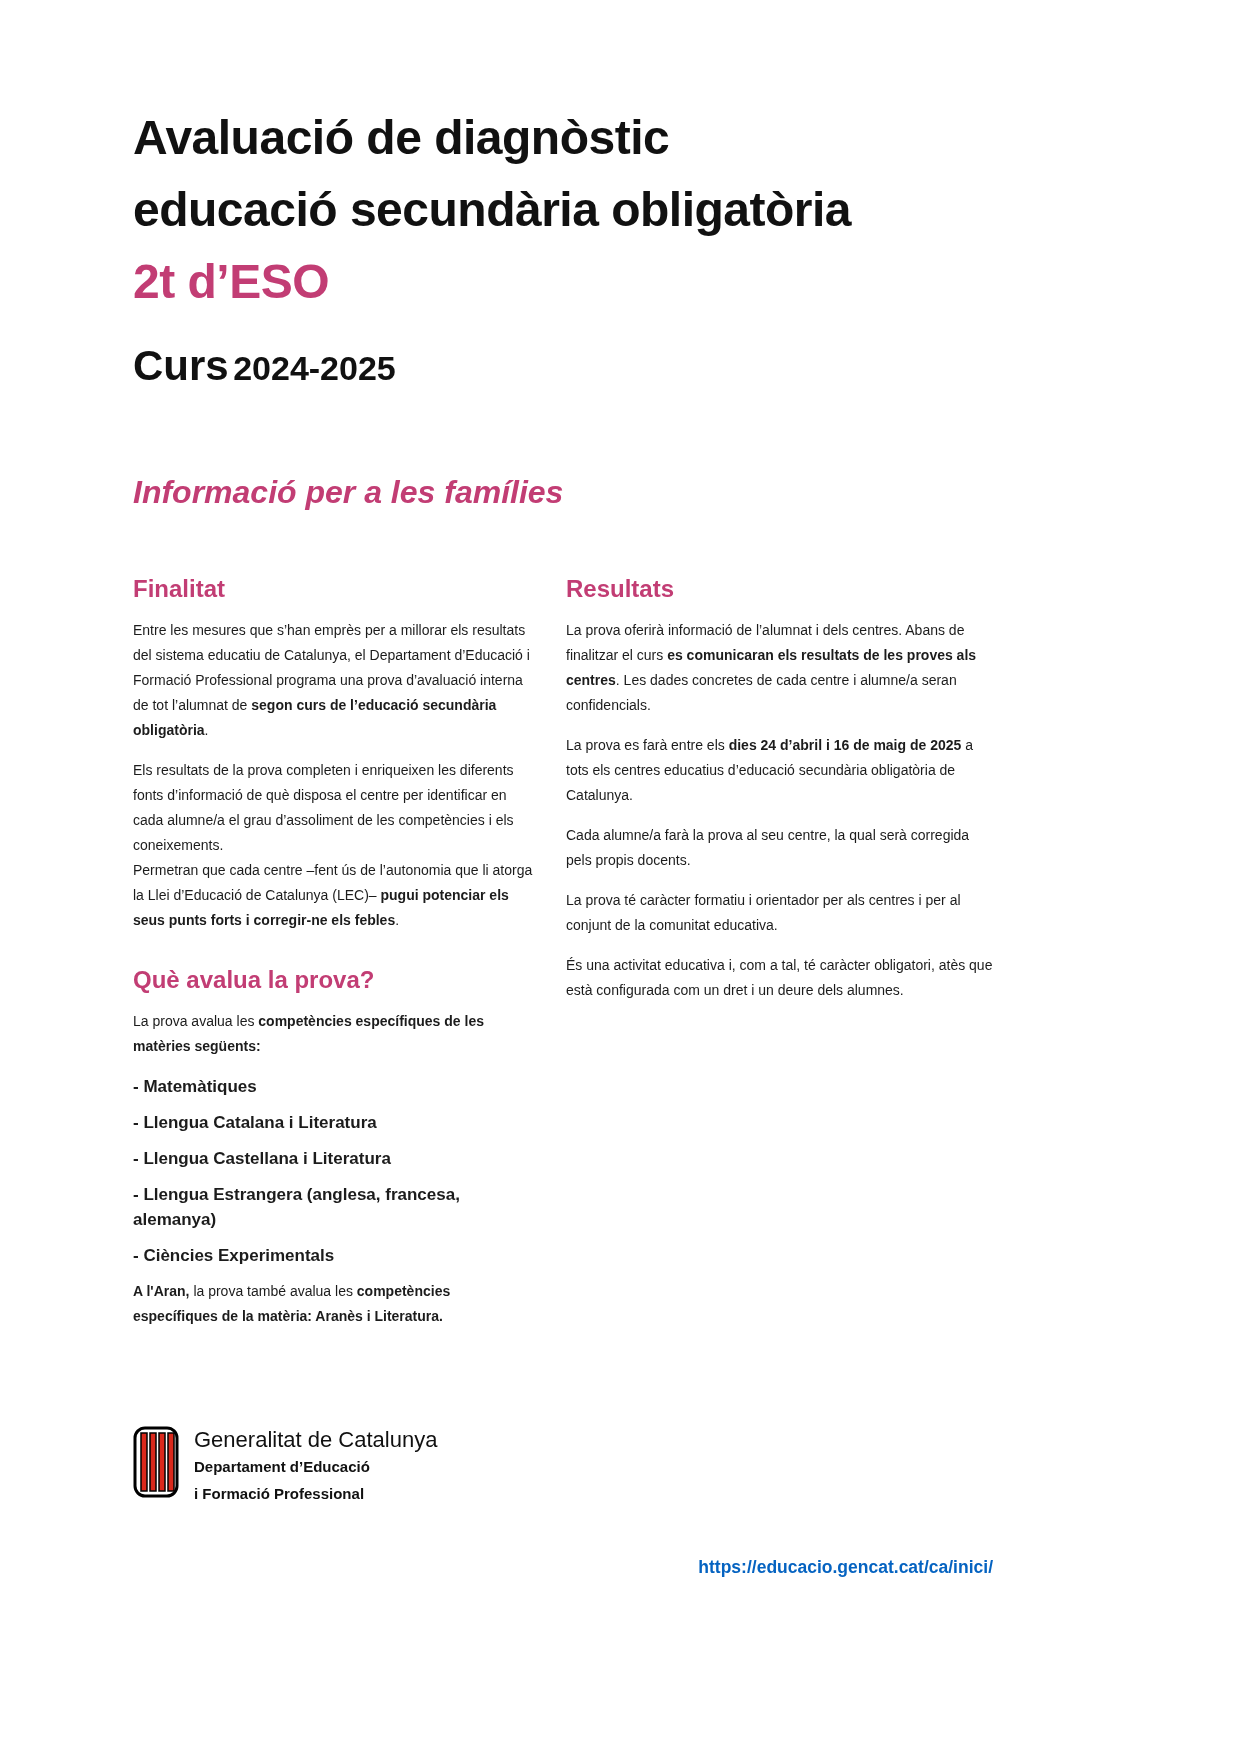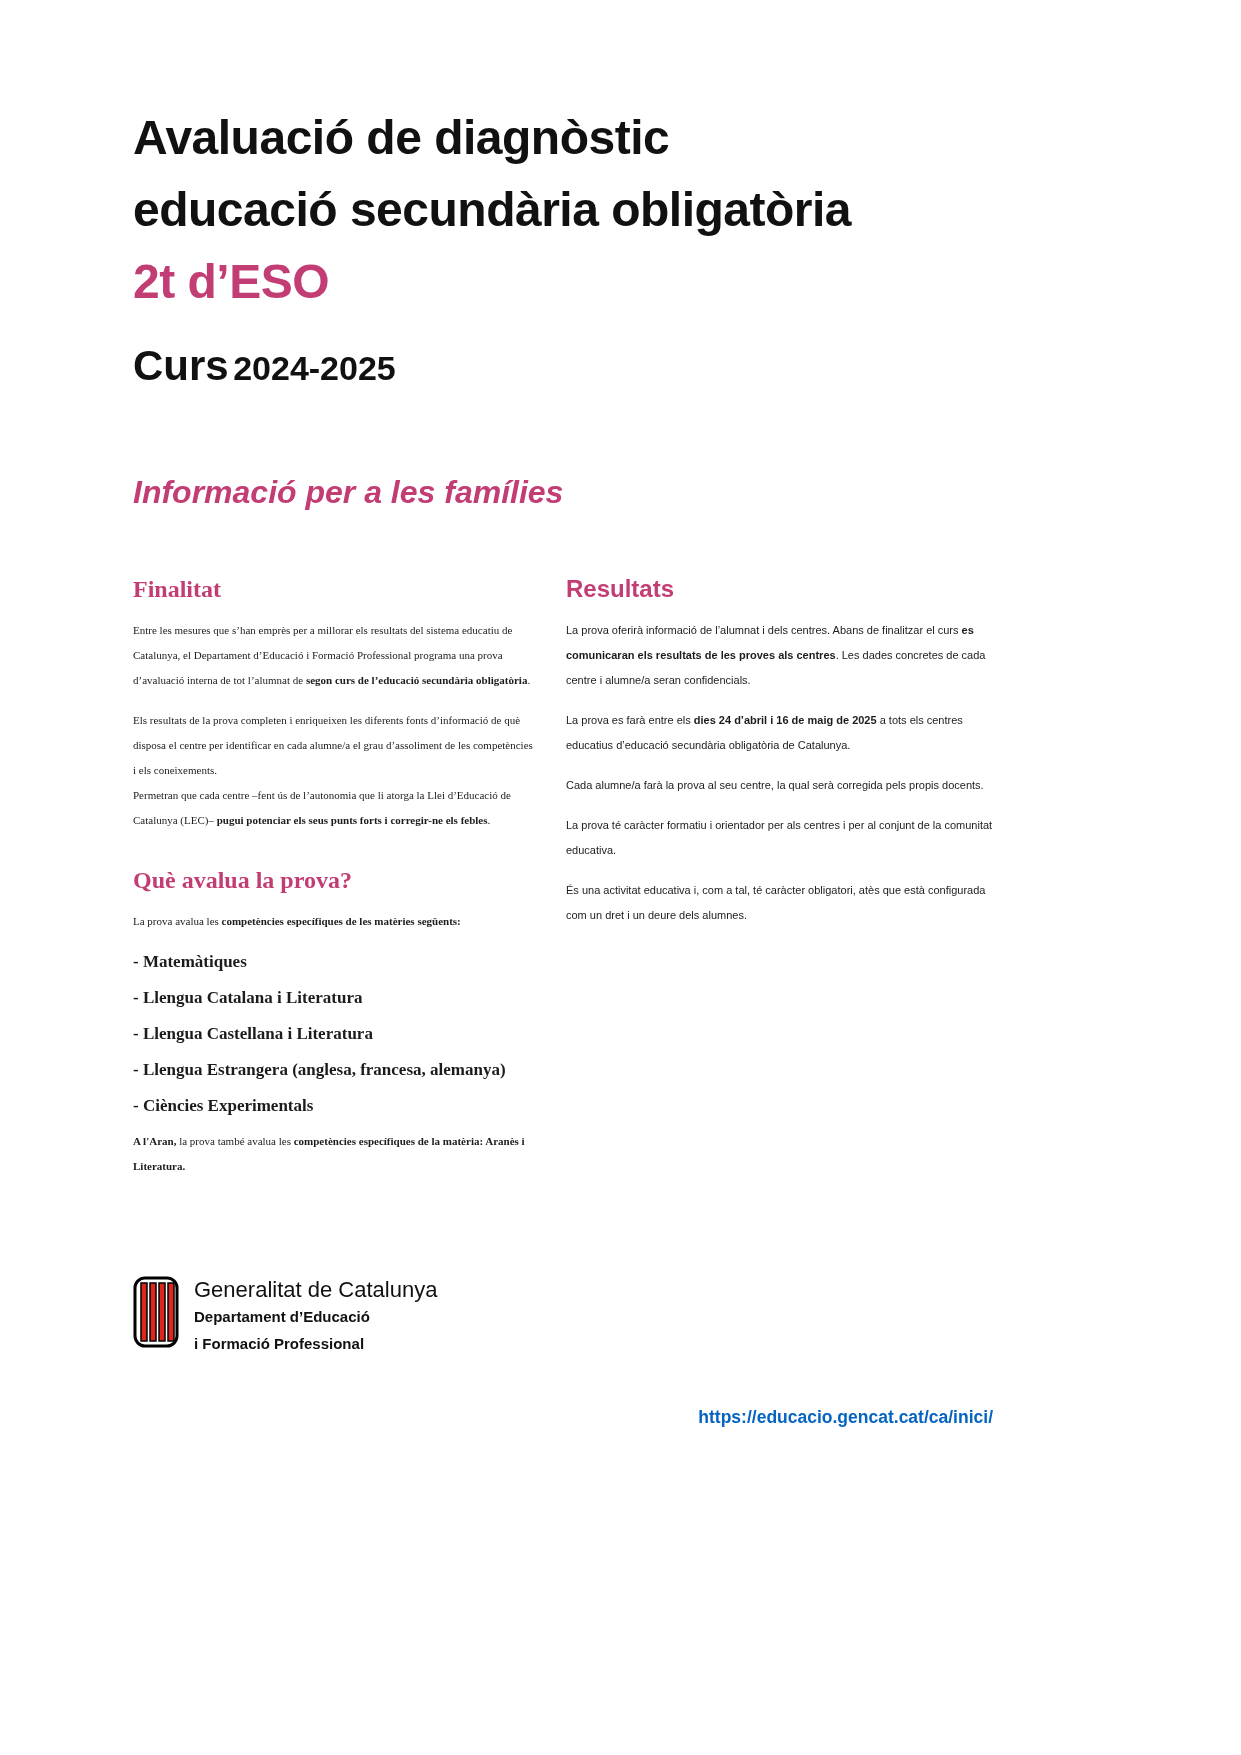--- a/index.html
+++ b/index.html
@@ -50,33 +50,33 @@
     line-height: 40px;
     font-weight: 700;
     color: var(--accent-pink, #C23D74);
     font-style: italic;
   }
   .columns {
     display: flex;
     gap: 28px;
     margin-top: 62px;
   }
-  .col-left { width: 405px; flex: 0 0 405px; font-family: Liberation Serif, serif; }
+  .col-left { width: 405px; flex: 0 0 405px; }
   .col-right { flex: 1; }
   .section-heading {
     margin: 32px 0 14px 0;
     font-size: 24px;
     line-height: 30px;
     font-weight: 700;
     color: var(--accent-pink, #C23D74);
   }
   .section-heading.first { margin-top: 0; }
   .body-p {
     margin: 0 0 15px 0;
-    font-size: 11px;
+    font-size: 14px;
     line-height: 25px;
     white-space: pre-line;
     color: var(--text-black, #1c1c1c);
   }
   .body-p .b { font-weight: 700; }
   .list-item {
     margin: 0 0 11px 0;
     font-size: 17px;
     line-height: 25px;
     font-weight: 700;

